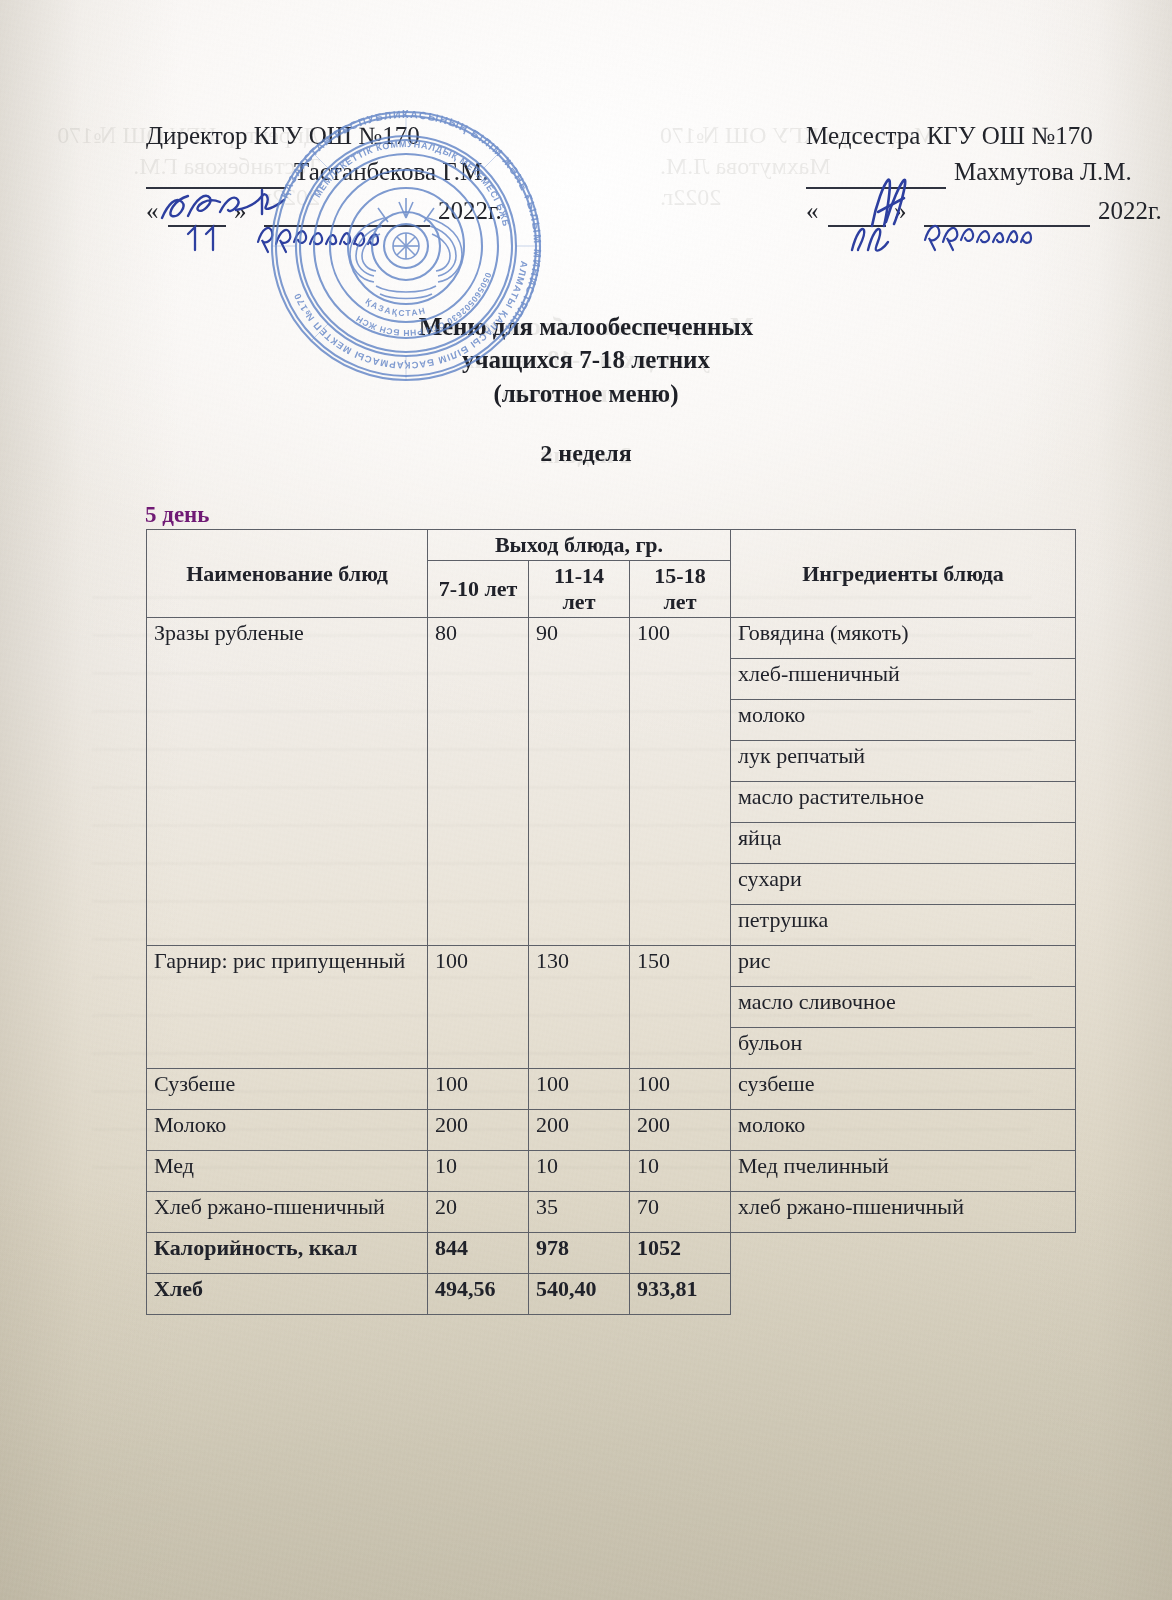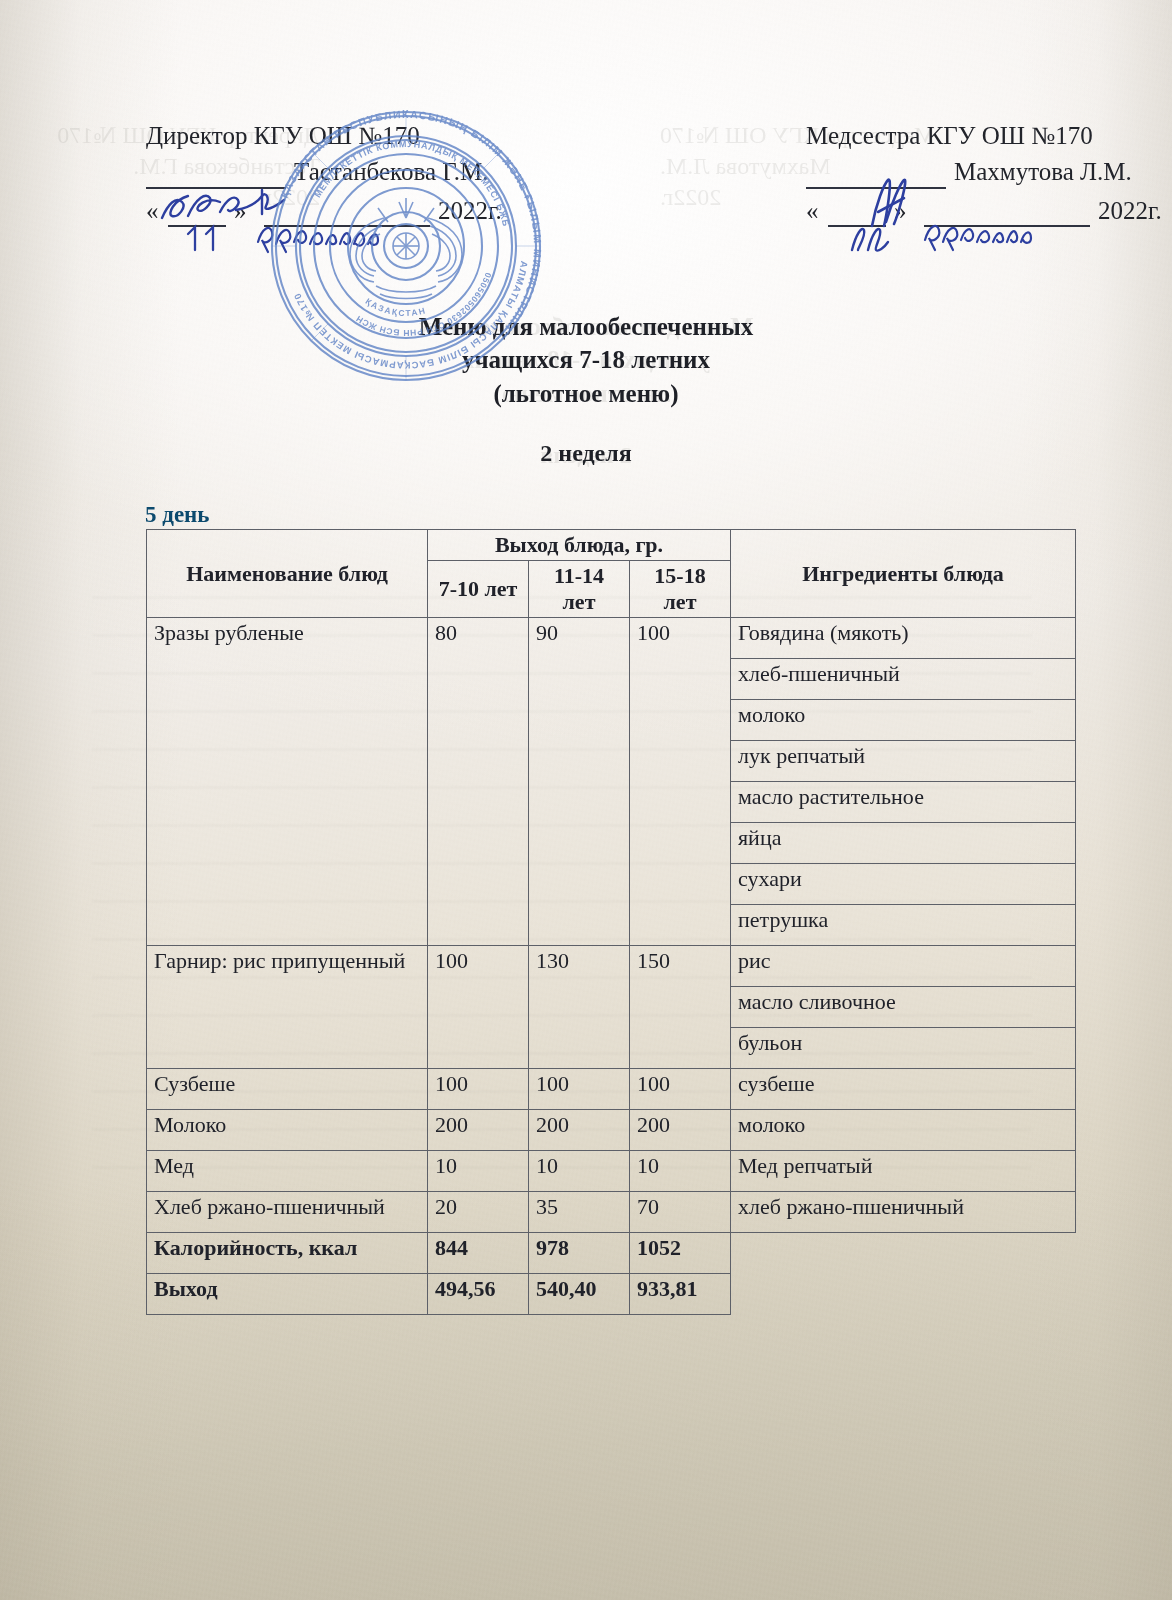--- a/index.html
+++ b/index.html
@@ -174,21 +174,21 @@
     color: #1e2027;
   }
 
   
   .day-label {
     position: absolute;
     left: 145px;
     top: 502px;
     font-weight: bold;
     font-size: 23px;
-    color: #0c4a6e;
+    color: #701a75;
   }
 
   
   .menu-table {
     position: absolute;
     left: 146px;
     top: 529px;
     width: 930px;
     border-collapse: collapse;
     font-size: 22px;
@@ -446,41 +446,41 @@
         <td class="num ing-cell">200</td>
         <td class="num ing-cell">200</td>
         <td class="ing-cell">молоко</td>
       </tr>
 
       <tr class="ing-row">
         <td class="ing-cell">Мед</td>
         <td class="num ing-cell">10</td>
         <td class="num ing-cell">10</td>
         <td class="num ing-cell">10</td>
-        <td class="ing-cell">Мед репчатый</td>
+        <td class="ing-cell">Мед пчелинный</td>
       </tr>
 
       <tr class="ing-row">
         <td class="ing-cell">Хлеб ржано-пшеничный</td>
         <td class="num ing-cell">20</td>
         <td class="num ing-cell">35</td>
         <td class="num ing-cell">70</td>
         <td class="ing-cell">хлеб ржано-пшеничный</td>
       </tr>
 
       <tr class="ing-row bold-row">
         <td class="ing-cell">Калорийность, ккал</td>
         <td class="num ing-cell">844</td>
         <td class="num ing-cell">978</td>
         <td class="num ing-cell">1052</td>
         <td class="no-box"></td>
       </tr>
 
       <tr class="ing-row bold-row">
-        <td class="ing-cell">Выход</td>
+        <td class="ing-cell">Хлеб</td>
         <td class="num ing-cell">494,56</td>
         <td class="num ing-cell">540,40</td>
         <td class="num ing-cell">933,81</td>
         <td class="no-box"></td>
       </tr>
 
     </tbody>
   </table>
 
   <div class="stamp">

